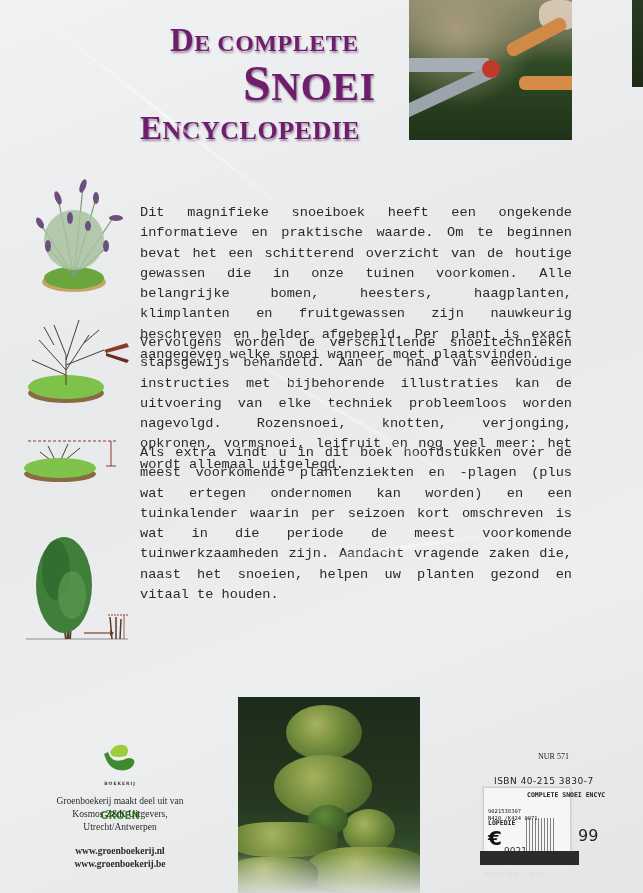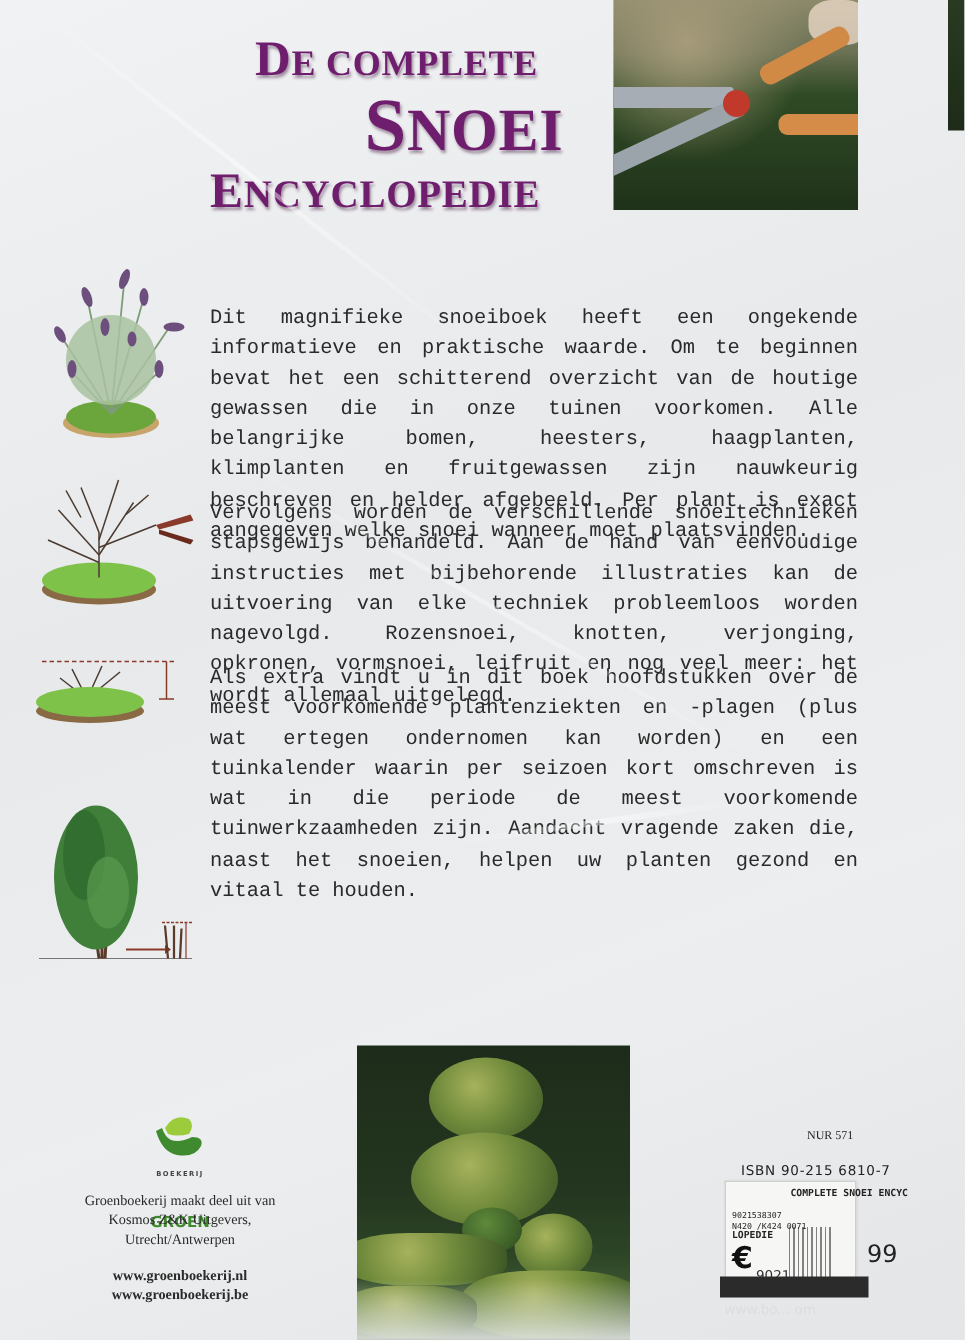--- a/index.html
+++ b/index.html
@@ -217,21 +217,21 @@
     <div>www.groenboekerij.nl</div>
     <div>www.groenboekerij.be</div>
   </div>
   <div class="pub pub1">
     <div>Groenboekerij maakt deel uit van</div>
     <div>Kosmos Z&amp;K Uitgevers,</div>
     <div>Utrecht/Antwerpen</div>
   </div>
 
   <div class="nur">NUR 571</div>
-  <div class="isbn">ISBN 90-215 6810-7</div>
+  <div class="isbn">ISBN 40-215 3830-7</div>
   <div class="sticker">
     <div class="st-line st1">COMPLETE SNOEI ENCYC</div>
     <div class="st-line st2">LOPEDIE</div>
     <div class="st-line st3">9021538307</div>
     <div class="st-line st4">N420 /K424      0071</div>
     <div class="barcode"></div>
     <div class="st-euro">€</div>
     <div class="st-price">99</div>
     <div class="st-code">9021</div>
   </div>

